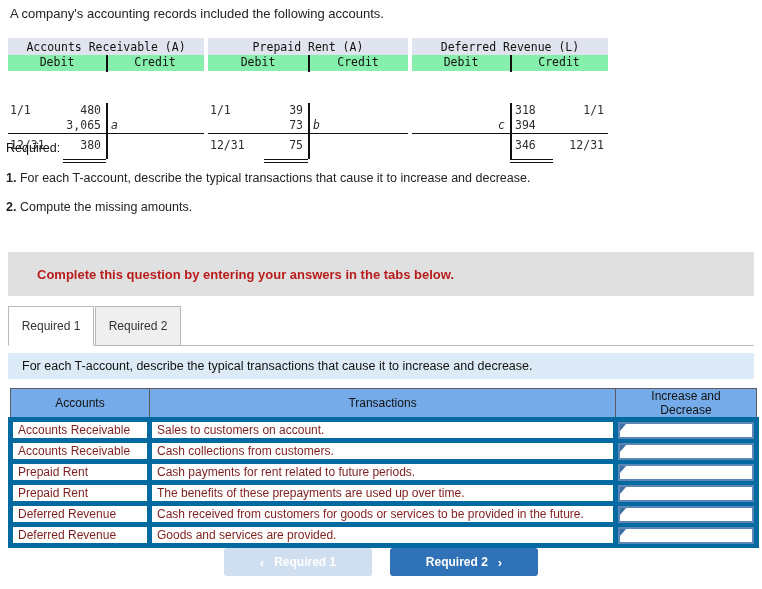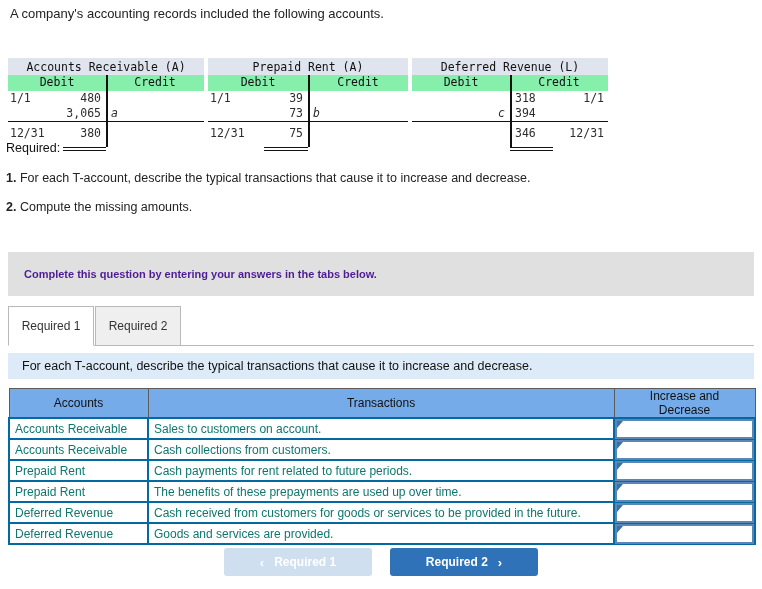--- a/index.html
+++ b/index.html
@@ -30,37 +30,36 @@
   .tacct.a3 { left: 412px; width: 196px; }
 
   .t-title {
     background: #dfe4ee;
     font-family: "DejaVu Sans Mono", monospace;
     font-size: 11.5px;
     text-align: center;
     padding: 2px 0 1px 0;
     color: #111;
     white-space: nowrap;
-    margin-top: 20px;
   }
   .t-dc {
     background: #86efac;
     display: flex;
     font-family: "DejaVu Sans Mono", monospace;
     font-size: 11.5px;
     color: #111;
     padding-bottom: 2px;
     position: relative;
   }
   .t-dc > div { flex: 1 1 50%; text-align: center; }
   .t-dc .vsep {
     position: absolute; top: 0; bottom: -1px; left: 50%;
     width: 2px; background: #111;
   }
-  .t-body { position: relative; }
+  .t-body { position: relative; margin-top: 32px; }
   .t-row {
     display: flex;
     font-family: "DejaVu Sans Mono", monospace;
     font-size: 11.5px;
     color: #2d2d2d;
     height: 15px; line-height: 15px;
     position: relative;
   }
   .t-half { width: 50%; display: flex; position: relative; }
   .t-half .lbl { width: 42%; padding-left: 2px; text-align: left; white-space: nowrap; }
@@ -93,21 +92,21 @@
   .req2 { top: 200px; }
 
   
   .callout {
     position: absolute; left: 8px; top: 252px;
     width: 746px; height: 44px;
     background: #e0e0e0;
     display: flex; align-items: center;
   }
   .callout span {
-    padding-left: 16px; font-size: 11px; font-weight: bold; color: #4c1d95;
+    padding-left: 16px; font-size: 13px; font-weight: bold; color: #b91c1c; margin-left: 13px;
   }
 
   
   .tabbar {
     position: absolute; left: 8px; top: 306px;
     width: 746px; height: 40px;
     border-bottom: 1px solid #b9b9b9;
   }
   .tab {
     position: absolute; top: 0; height: 40px;
@@ -135,22 +134,22 @@
     border-collapse: collapse;
     table-layout: fixed;
   }
   .ans th {
     background: #74abe8;
     border: 1px solid #5b5b5b;
     font-size: 12px; font-weight: normal; color: #111;
     height: 25px; text-align: center; padding: 0 16px;
   }
   .ans td {
-    border: 2px solid #0369a1;
-    font-size: 12px; color: #0f766e;
+    border: 5px solid #0369a1;
+    font-size: 12px; color: #7f1d1d;
     height: 21px; padding: 0 5px;
     background: #ffffff;
     white-space: nowrap;
     margin-left: 32px;
   }
   .ans col.c1 { width: 139px; }
   .ans col.c2 { width: 466px; }
   .ans col.c3 { width: 141px; }
   .ans td.selcell { padding: 0; position: relative; background: #ffffff; }
   .selbox {

